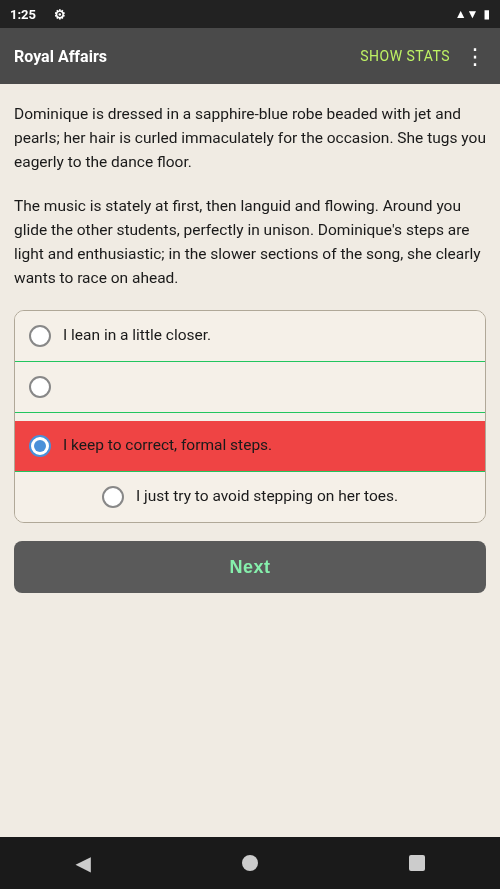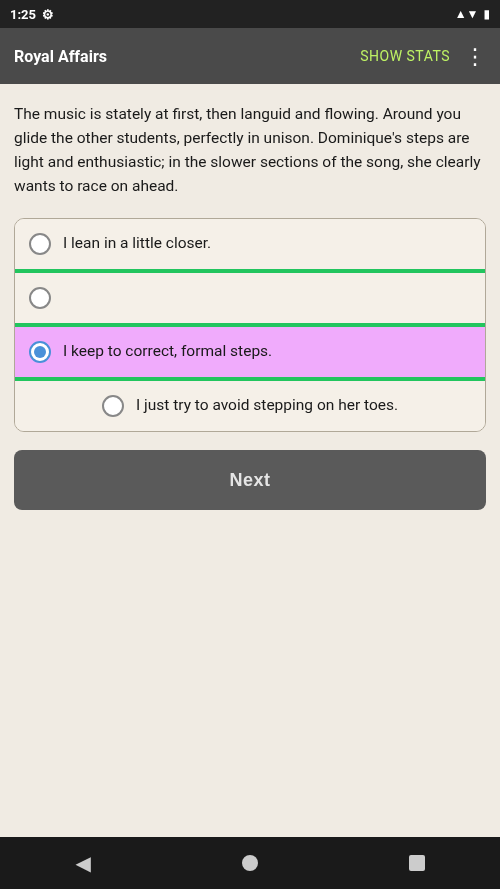--- a/index.html
+++ b/index.html
@@ -19,21 +19,21 @@
       background: #222222;
       color: #ffffff;
       height: 28px;
       display: flex;
       align-items: center;
       justify-content: space-between;
       padding: 0 10px;
       font-size: 13px;
       flex-shrink: 0;
     }
-    #status-bar-left { font-weight: bold; display: flex; align-items: center; gap: 6px; }
+    #status-bar-left { font-weight: bold; display: flex; align-items: center; gap: 18px; }
     #status-bar-right { display: flex; align-items: center; gap: 5px; }
     .status-icon { font-size: 12px; }
 
     
     #app-bar {
       background: #4a4a4a;
       color: #ffffff;
       height: 56px;
       display: flex;
       align-items: center;
@@ -83,31 +83,32 @@
       border-radius: 10px;
       overflow: hidden;
       background: #f5f0e8;
       margin-bottom: 18px;
     }
 
     .choice-item {
       display: flex;
       align-items: center;
       padding: 14px 14px;
-      border-bottom: 4px solid #22c55e;
+      border-bottom: 1px solid #22c55e;
       cursor: pointer;
       background: #f5f0e8;
       transition: background 0.1s;
     }
     .choice-item:last-child {
       border-bottom: none;
       justify-content: center;
     }
     .choice-item.selected {
-      background: #f0abfc;
+      background: #ef4444;
+      margin-top: 8px;
     }
 
     .radio-outer {
       width: 22px;
       height: 22px;
       border-radius: 50%;
       border: 2px solid #888;
       display: flex;
       align-items: center;
       justify-content: center;
@@ -128,24 +129,24 @@
 
     .choice-text {
       font-size: 15.5px;
       color: #1a1a1a;
       line-height: 1.4;
     }
 
     
     #next-btn {
       background: #5a5a5a;
-      color: #e5e5e5;
+      color: #86efac;
       border: none;
       border-radius: 8px;
-      height: 60px;
+      height: 52px;
       font-size: 18px;
       font-weight: bold;
       letter-spacing: 0.5px;
       cursor: pointer;
       width: 100%;
       margin-bottom: 8px;
     }
 
     
     #bottom-nav {
@@ -190,20 +191,21 @@
 </div>
 
 <div id="app-bar">
   <span id="app-title">Royal Affairs</span>
   <span id="show-stats-btn">SHOW STATS</span>
   <span id="more-icon">⋮</span>
 </div>
 
 <div id="content">
 
+  <p class="story-paragraph">Dominique is dressed in a sapphire-blue robe beaded with jet and pearls; her hair is curled immaculately for the occasion. She tugs you eagerly to the dance floor.</p>
   <p class="story-paragraph">The music is stately at first, then languid and flowing. Around you glide the other students, perfectly in unison. Dominique's steps are light and enthusiastic; in the slower sections of the song, she clearly wants to race on ahead.</p>
 
   <div id="choices-container">
 
   <div class="choice-item">
         <div class="radio-outer"></div>
         <span class="choice-text">I lean in a little closer.</span>
       </div>
       <div class="choice-item">
         <div class="radio-outer"></div>

